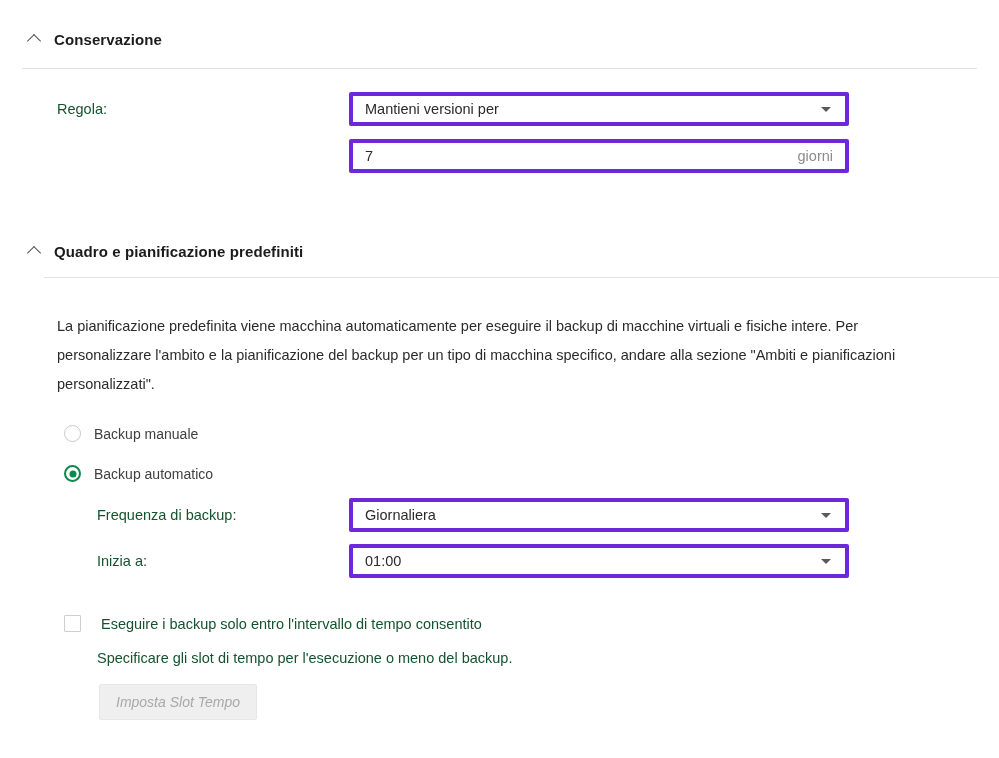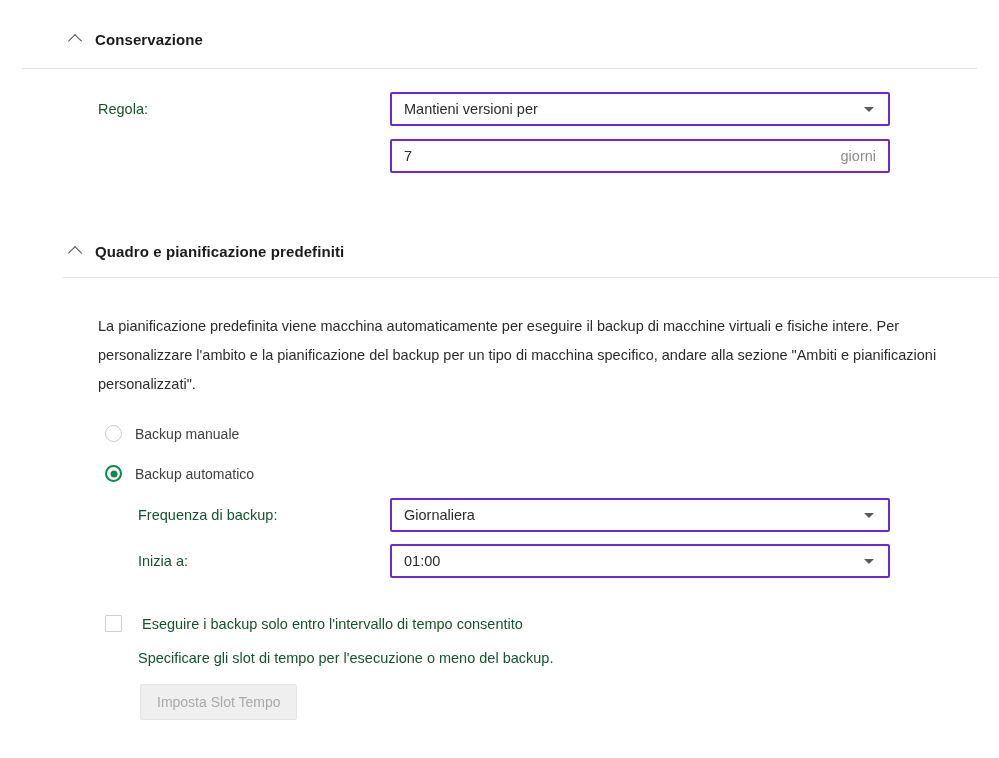--- a/index.html
+++ b/index.html
@@ -67,21 +67,21 @@
     align-items: center;
   }
   .field-label {
     font-size: 14.5px;
     color: #14532d;
   }
 
   .select, .textbox {
     box-sizing: border-box;
     height: 34px;
-    border: 2px solid #6d28d9;
+    border: 4px solid #6d28d9;
     background: #ffffff;
     border-radius: 2px;
     display: flex;
     align-items: center;
     padding: 0 12px;
     font-size: 14.5px;
     color: #2b2b2b;
     position: relative;
   }
   .select .caret {
@@ -160,24 +160,25 @@
     align-items: center;
     justify-content: center;
     height: 36px;
     padding: 0 16px;
     background: #efefef;
     color: #a9a9a9;
     font-size: 14px;
     border: 1px solid #e6e6e6;
     border-radius: 2px;
     box-sizing: border-box;
-  }
-
-  
-  .abs { position: absolute; margin-left: 41px; }
+    font-style: italic;
+  }
+
+  
+  .abs { position: absolute; }
 </style>
 </head>
 <body>
 
 <div class="page">
 
   <div class="section-header abs" style="left:0; top:22px;">
     <span class="chevron"></span>
     <span class="section-title">Conservazione</span>
   </div>

